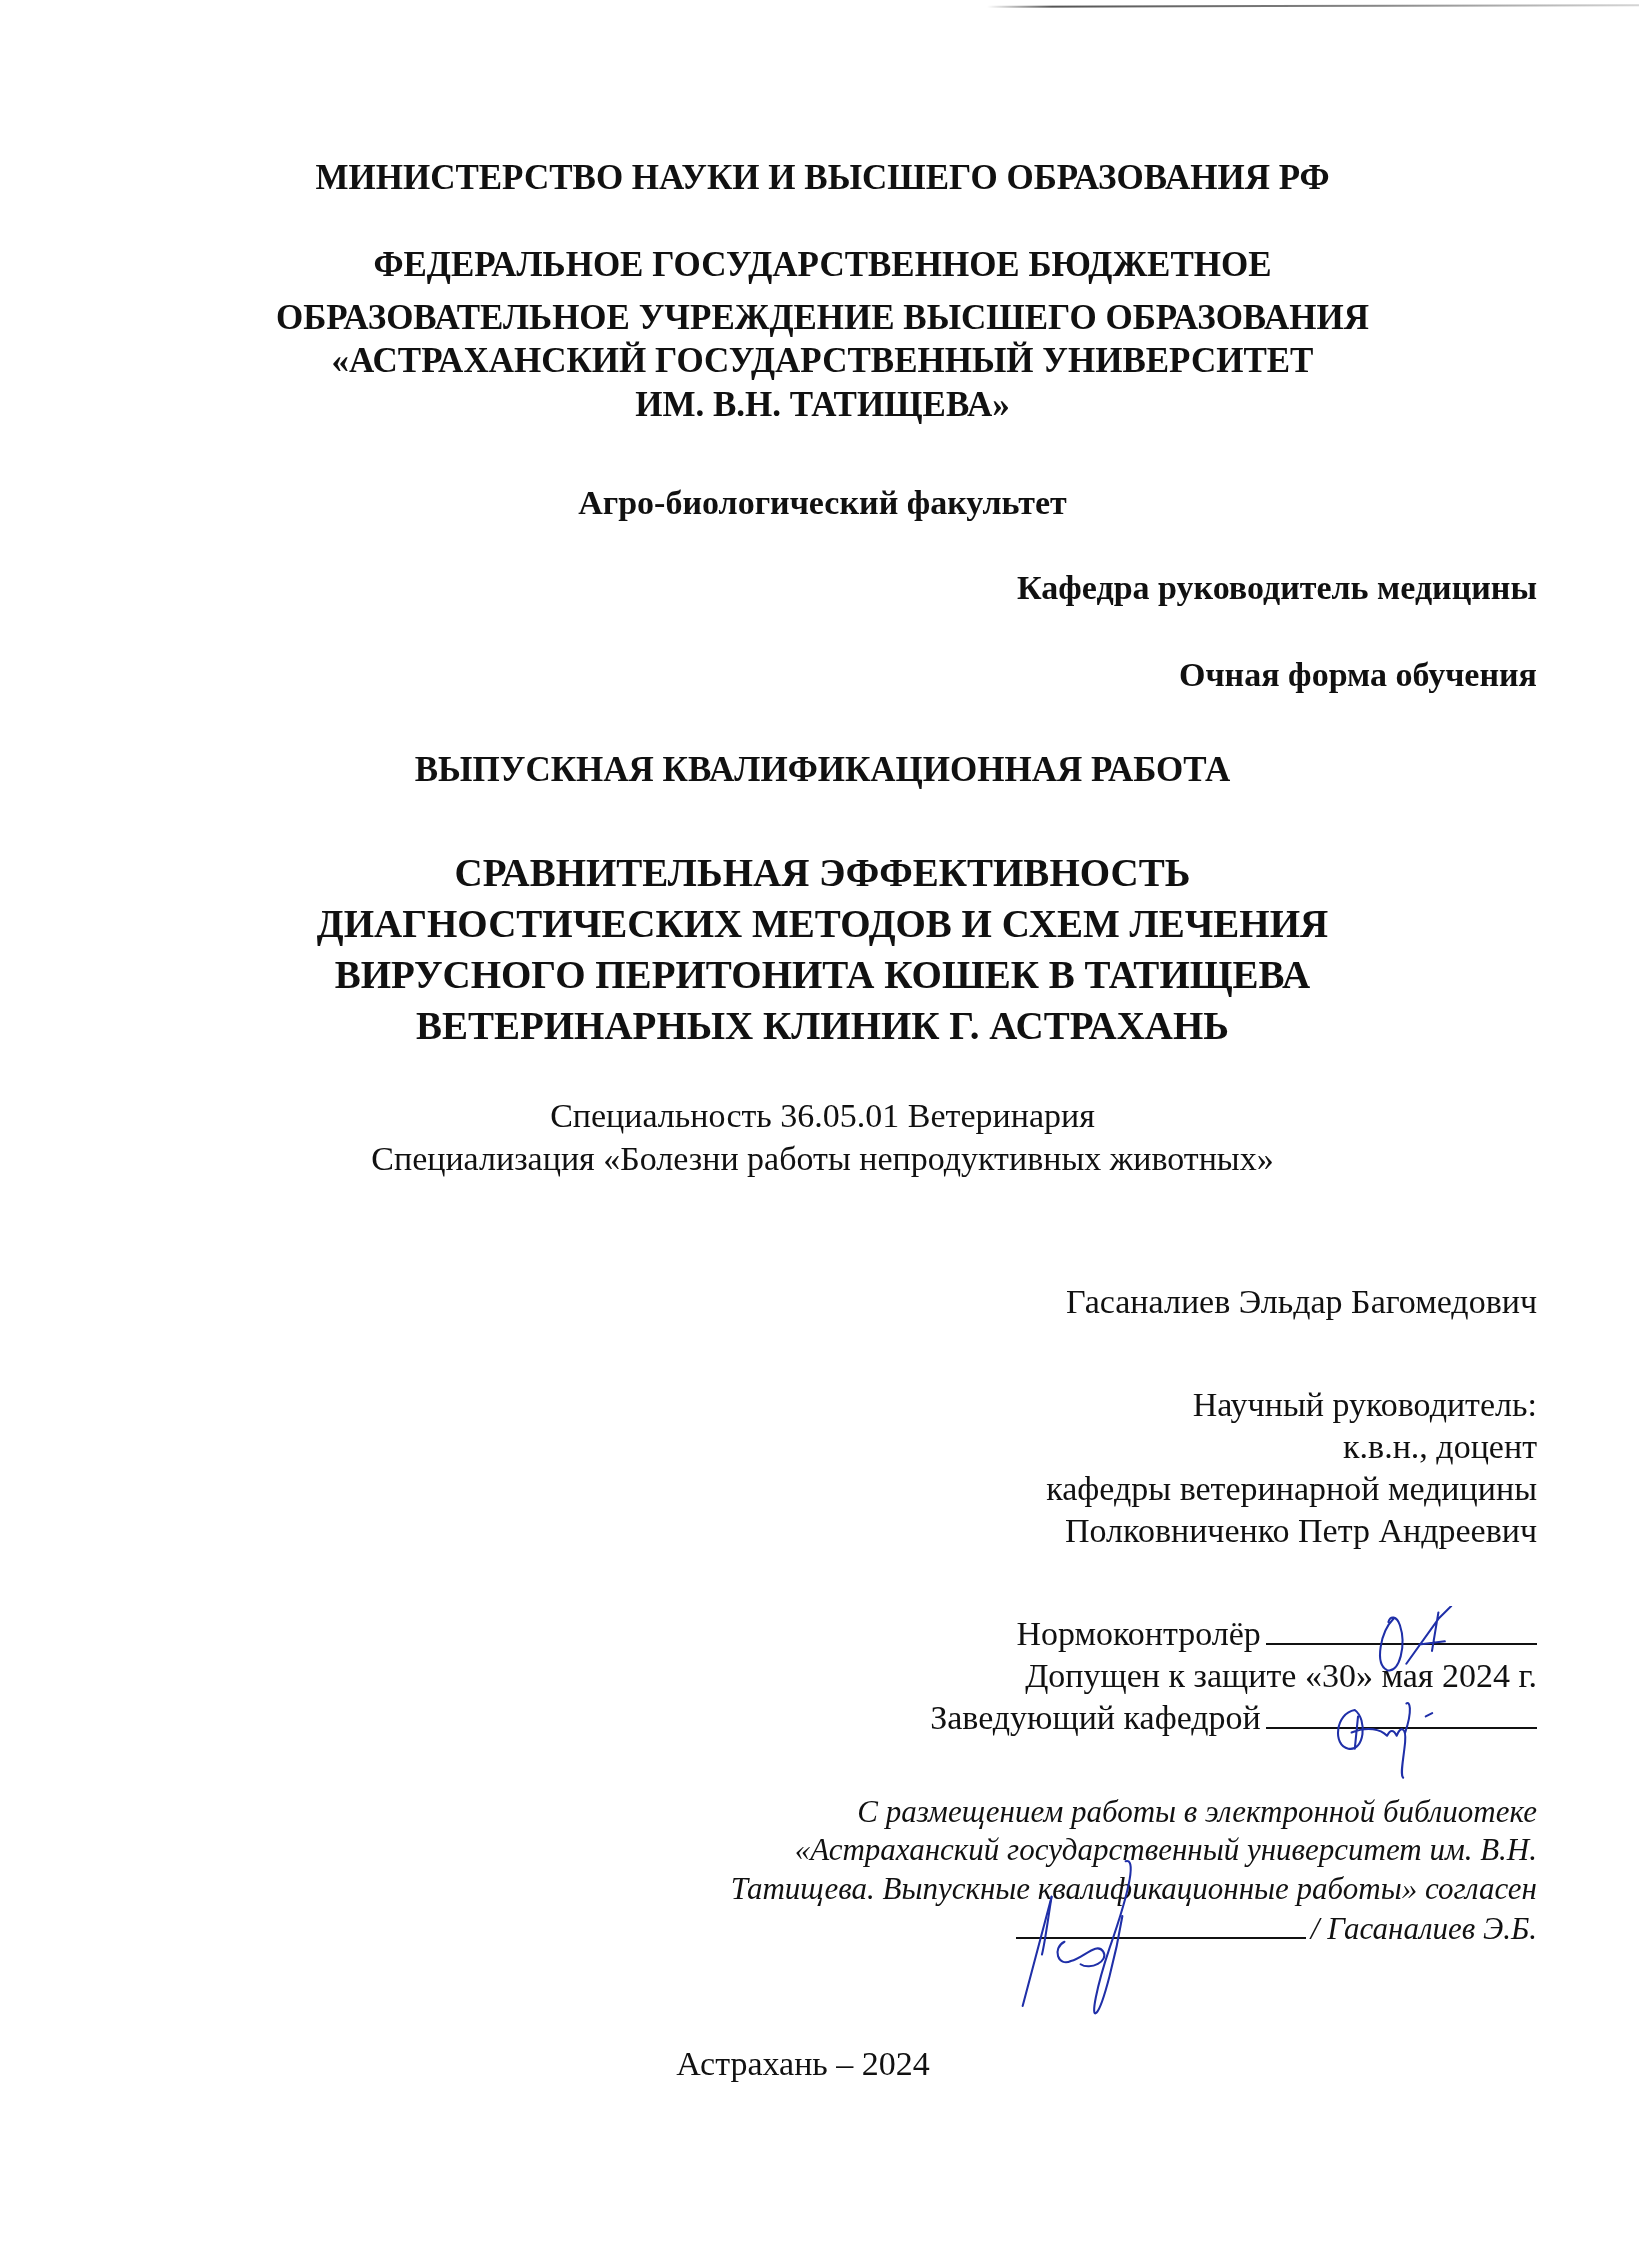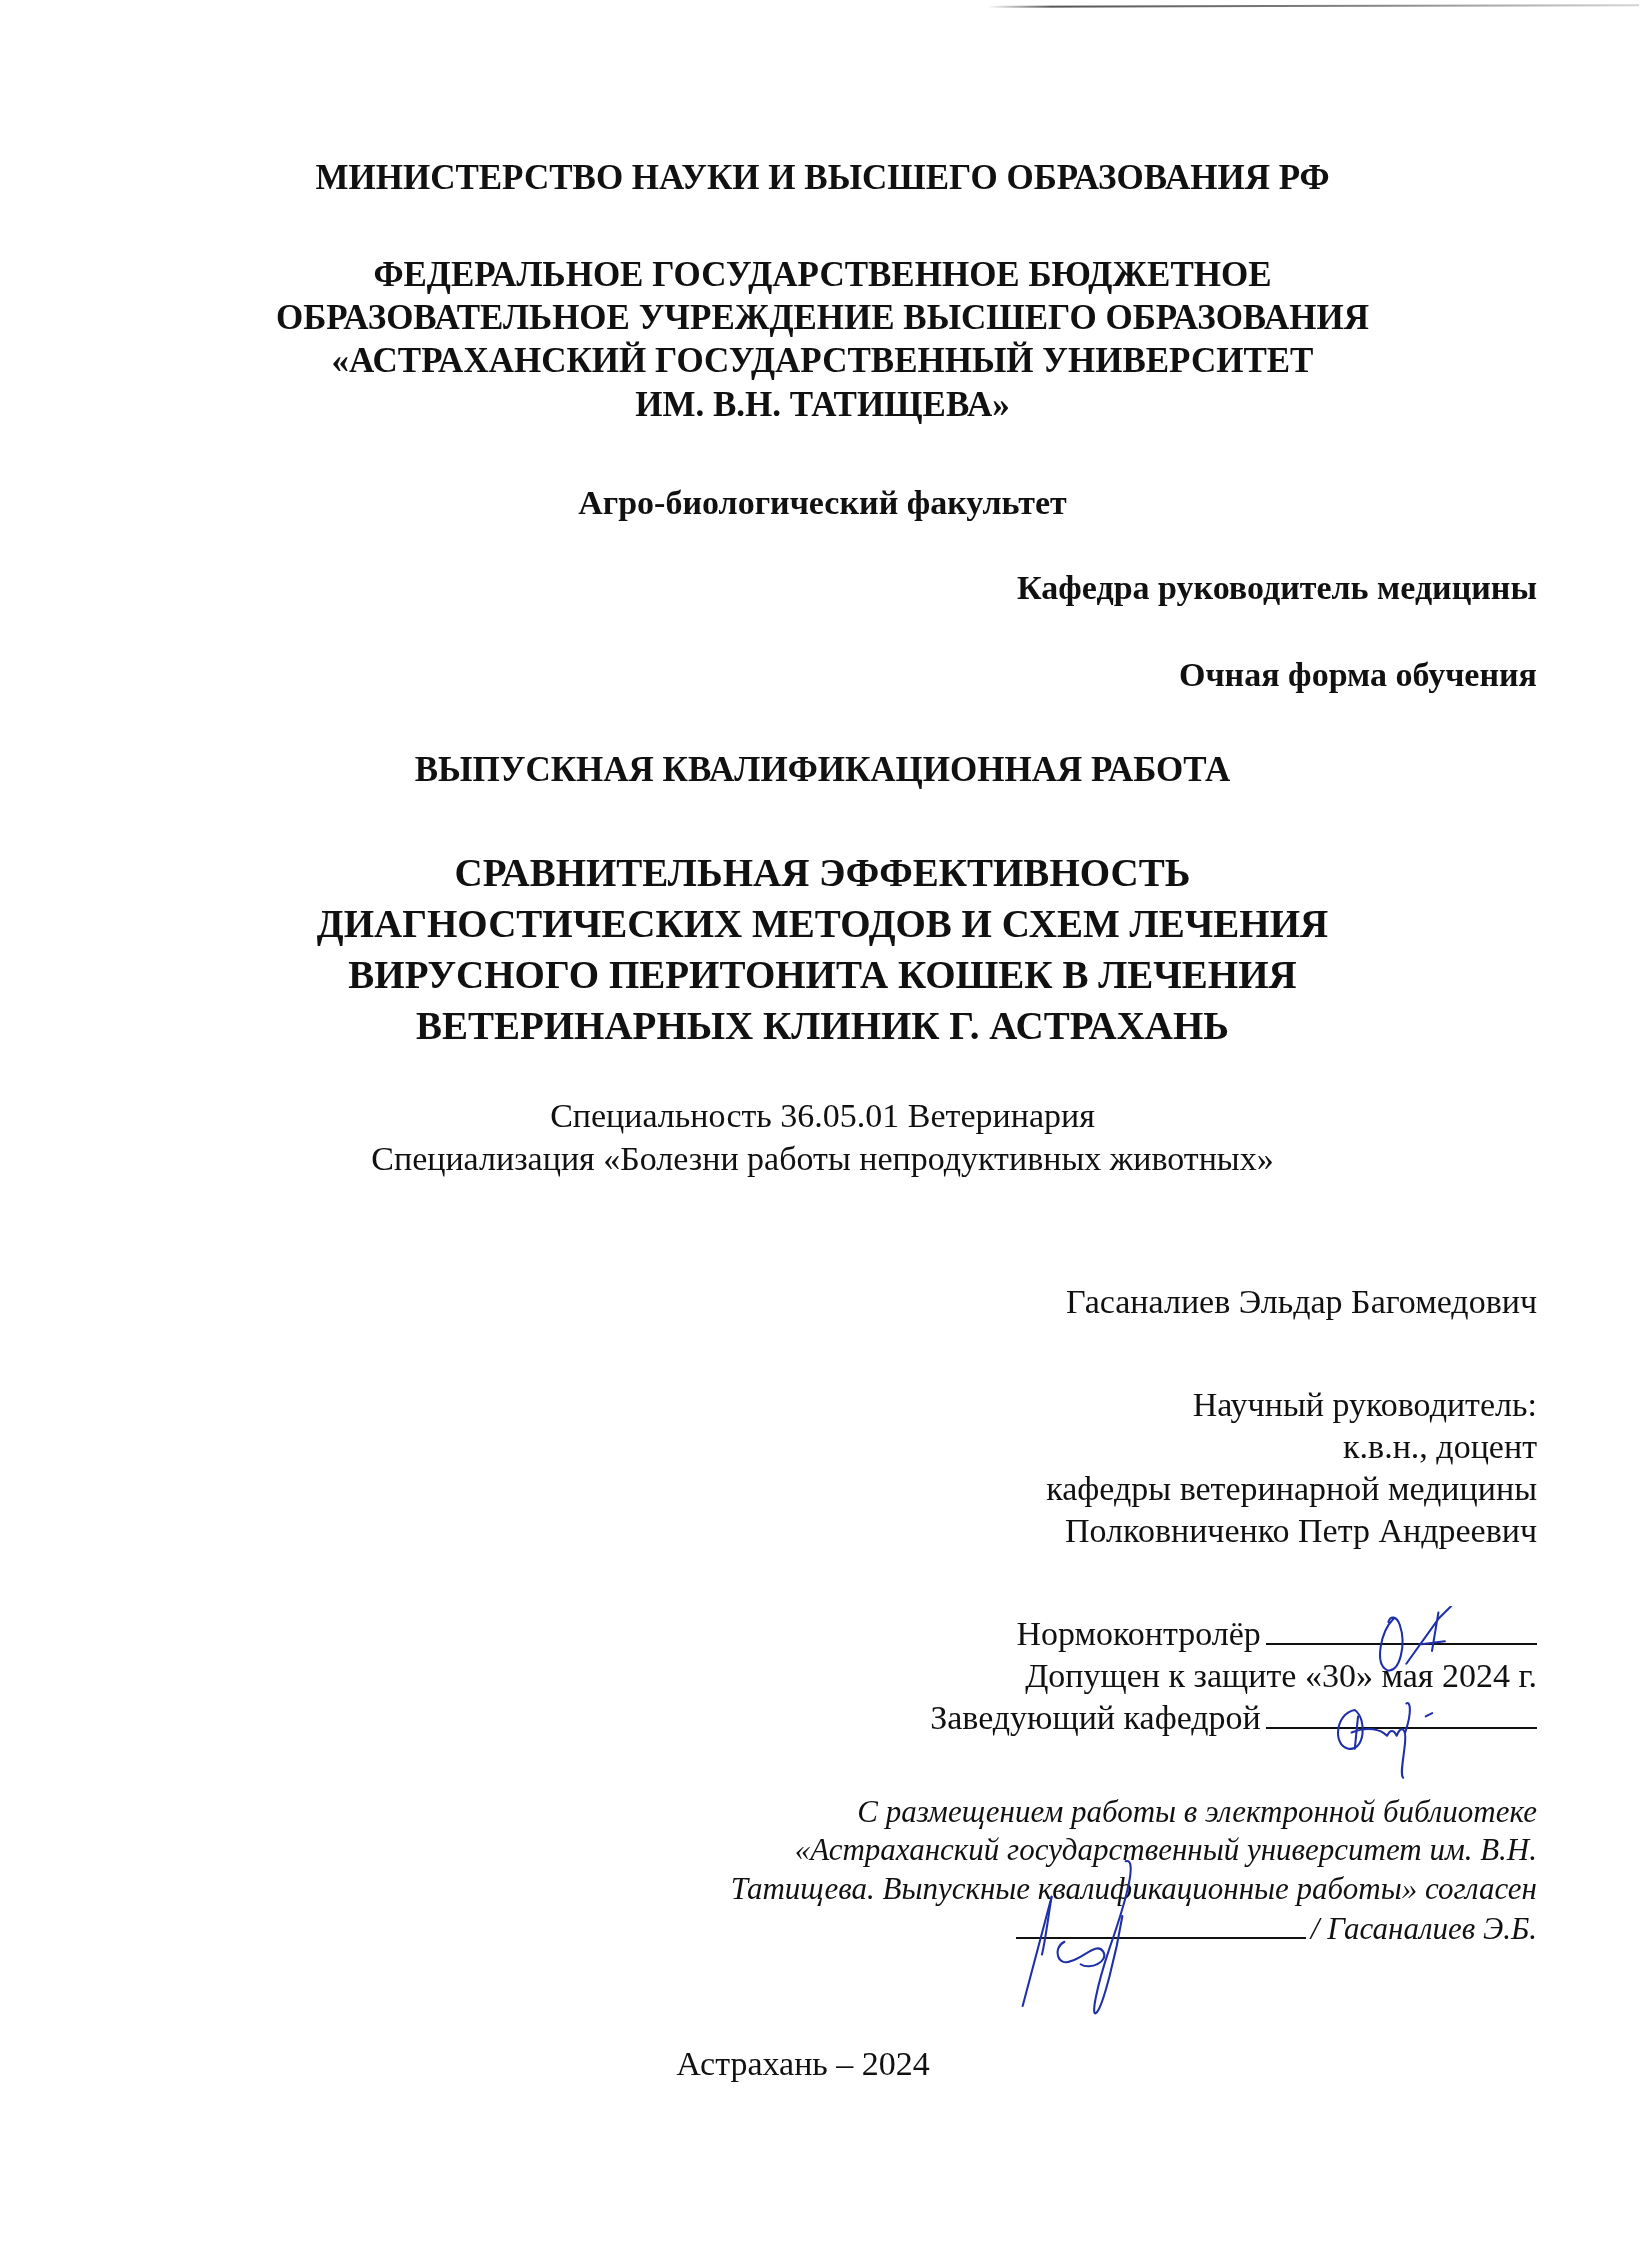--- a/index.html
+++ b/index.html
@@ -28,34 +28,34 @@
   .sig { position: absolute; pointer-events: none; }
   .sig path { fill: none; stroke: #1f2fa8; stroke-width: 3.2; stroke-linecap: round; stroke-linejoin: round; }
 </style>
 </head>
 <body>
 
 <div class="scan-line"></div>
 
 <div class="line center b fs-big" style="top:158px">МИНИСТЕРСТВО НАУКИ И ВЫСШЕГО ОБРАЗОВАНИЯ РФ</div>
 
-<div class="line center b fs-big" style="top:255px">ФЕДЕРАЛЬНОЕ ГОСУДАРСТВЕННОЕ БЮДЖЕТНОЕ</div>
+<div class="line center b fs-big" style="top:245px">ФЕДЕРАЛЬНОЕ ГОСУДАРСТВЕННОЕ БЮДЖЕТНОЕ</div>
 <div class="line center b fs-big" style="top:298px">ОБРАЗОВАТЕЛЬНОЕ УЧРЕЖДЕНИЕ ВЫСШЕГО ОБРАЗОВАНИЯ</div>
 <div class="line center b fs-big" style="top:341px">«АСТРАХАНСКИЙ ГОСУДАРСТВЕННЫЙ УНИВЕРСИТЕТ</div>
 <div class="line center b fs-big" style="top:385px">ИМ. В.Н. ТАТИЩЕВА»</div>
 
 <div class="line center b fs-norm" style="top:484px">Агро-биологический факультет</div>
 <div class="line right b fs-norm" style="top:569px">Кафедра руководитель медицины</div>
 <div class="line right b fs-norm" style="top:656px">Очная форма обучения</div>
 
 <div class="line center b fs-big" style="top:750px">ВЫПУСКНАЯ КВАЛИФИКАЦИОННАЯ РАБОТА</div>
 
 <div class="line center b fs-title" style="top:850px">СРАВНИТЕЛЬНАЯ ЭФФЕКТИВНОСТЬ</div>
 <div class="line center b fs-title" style="top:901px">ДИАГНОСТИЧЕСКИХ МЕТОДОВ И СХЕМ ЛЕЧЕНИЯ</div>
-<div class="line center b fs-title" style="top:952px">ВИРУСНОГО ПЕРИТОНИТА КОШЕК В ЛЕЧЕНИЯ</div>
+<div class="line center b fs-title" style="top:952px">ВИРУСНОГО ПЕРИТОНИТА КОШЕК В ТАТИЩЕВА</div>
 <div class="line center b fs-title" style="top:1003px">ВЕТЕРИНАРНЫХ КЛИНИК Г. АСТРАХАНЬ</div>
 
 <div class="line center fs-norm" style="top:1097px">Специальность 36.05.01 Ветеринария</div>
 <div class="line center fs-norm" style="top:1140px">Специализация «Болезни работы непродуктивных животных»</div>
 
 <div class="line right fs-norm" style="top:1283px">Гасаналиев Эльдар Багомедович</div>
 
 <div class="line right fs-norm" style="top:1386px">Научный руководитель:</div>
 <div class="line right fs-norm" style="top:1428px">к.в.н., доцент</div>
 <div class="line right fs-norm" style="top:1470px">кафедры ветеринарной медицины</div>

